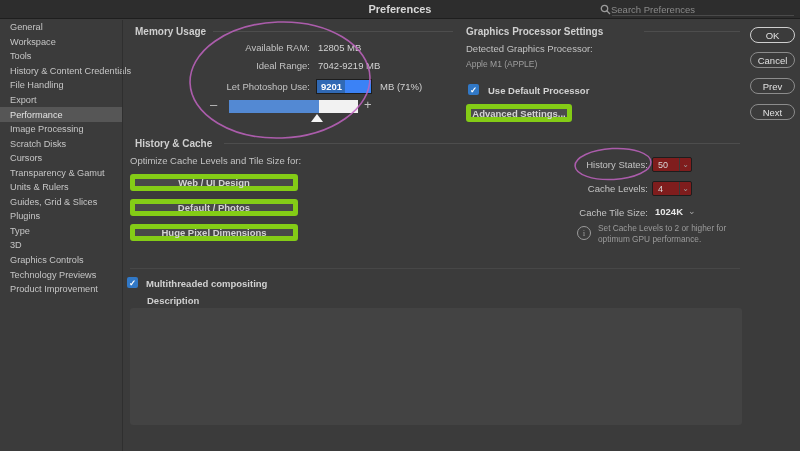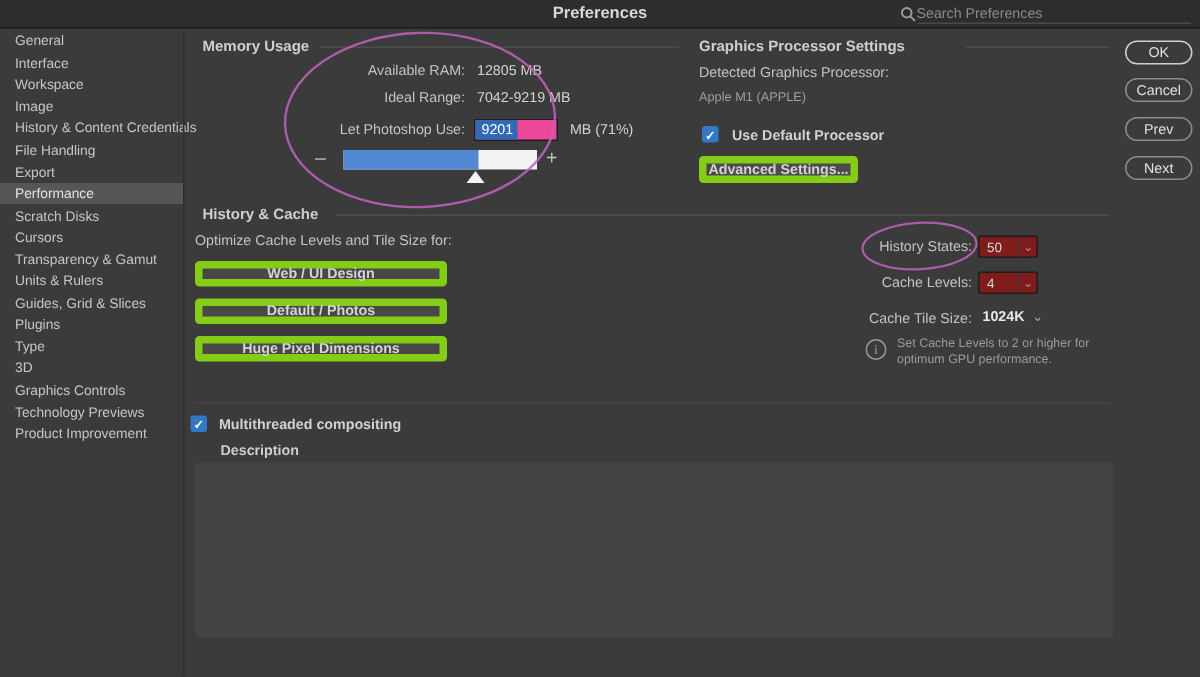--- a/index.html
+++ b/index.html
@@ -25,21 +25,21 @@
     font-size:9.2px; color:#c6c6c6; white-space:nowrap; cursor:default; }
   .side-item.selected { background:#565656; color:#e2e2e2; }
   
   .sec-header { position:absolute; font-size:10px; font-weight:600; color:#cfcfcf; }
   .hairline { position:absolute; height:1px; background:#4d4d4d; }
   .label { position:absolute; font-size:9.5px; color:#c3c3c3; white-space:nowrap; }
   .value { position:absolute; font-size:9.5px; color:#d2d2d2; white-space:nowrap; }
   .r-label { text-align:right; }
   
   .ram-input { position:absolute; left:316px; top:79px; width:56px; height:15px;
-    background:#ec4899; border:1px solid #1d1d1d; display:flex; align-items:center; }
+    background:#3b82f6; border:1px solid #1d1d1d; display:flex; align-items:center;font-weight:bold; }
   .ram-sel { background:#3069b5; color:#fff; font-size:9.5px; padding:1px 3px 1px 4px; }
   .slider-minus { position:absolute; left:210px; top:97px; font-size:13px; color:#c0c0c0; }
   .slider-plus  { position:absolute; left:364px; top:97px; font-size:13px; color:#c0c0c0; }
   .slider-track { position:absolute; left:229px; top:100px; width:129px; height:13px;
     background:#f2f2f2; }
   .slider-fill { height:100%; width:69.5%; background:#5389d3; }
   .slider-thumb { position:absolute; left:311px; top:114px; width:0; height:0;
     border-left:6px solid transparent; border-right:6px solid transparent;
     border-bottom:8px solid #f5f5f5; }
   .annotation { position:absolute; pointer-events:none; }
@@ -85,27 +85,27 @@
       <circle cx="4.5" cy="4.5" r="3.2" fill="none" stroke="#9a9a9a" stroke-width="1.3"></circle>
       <line x1="7" y1="7" x2="10" y2="10" stroke="#9a9a9a" stroke-width="1.3"></line>
     </svg>
     <span class="search-placeholder">Search Preferences</span>
   </div>
 </div>
 <div class="search-underline"></div>
 
 <div class="sidebar">
   <div class="side-item">General</div>
-  <div class="side-item">Interface</div>
   <div class="side-item">Workspace</div>
-  <div class="side-item">Image</div>
+  <div class="side-item">Tools</div>
   <div class="side-item">History &amp; Content Credentials</div>
   <div class="side-item">File Handling</div>
   <div class="side-item">Export</div>
   <div class="side-item selected">Performance</div>
+  <div class="side-item">Image Processing</div>
   <div class="side-item">Scratch Disks</div>
   <div class="side-item">Cursors</div>
   <div class="side-item">Transparency &amp; Gamut</div>
   <div class="side-item">Units &amp; Rulers</div>
   <div class="side-item">Guides, Grid &amp; Slices</div>
   <div class="side-item">Plugins</div>
   <div class="side-item">Type</div>
   <div class="side-item">3D</div>
   <div class="side-item">Graphics Controls</div>
   <div class="side-item">Technology Previews</div>

